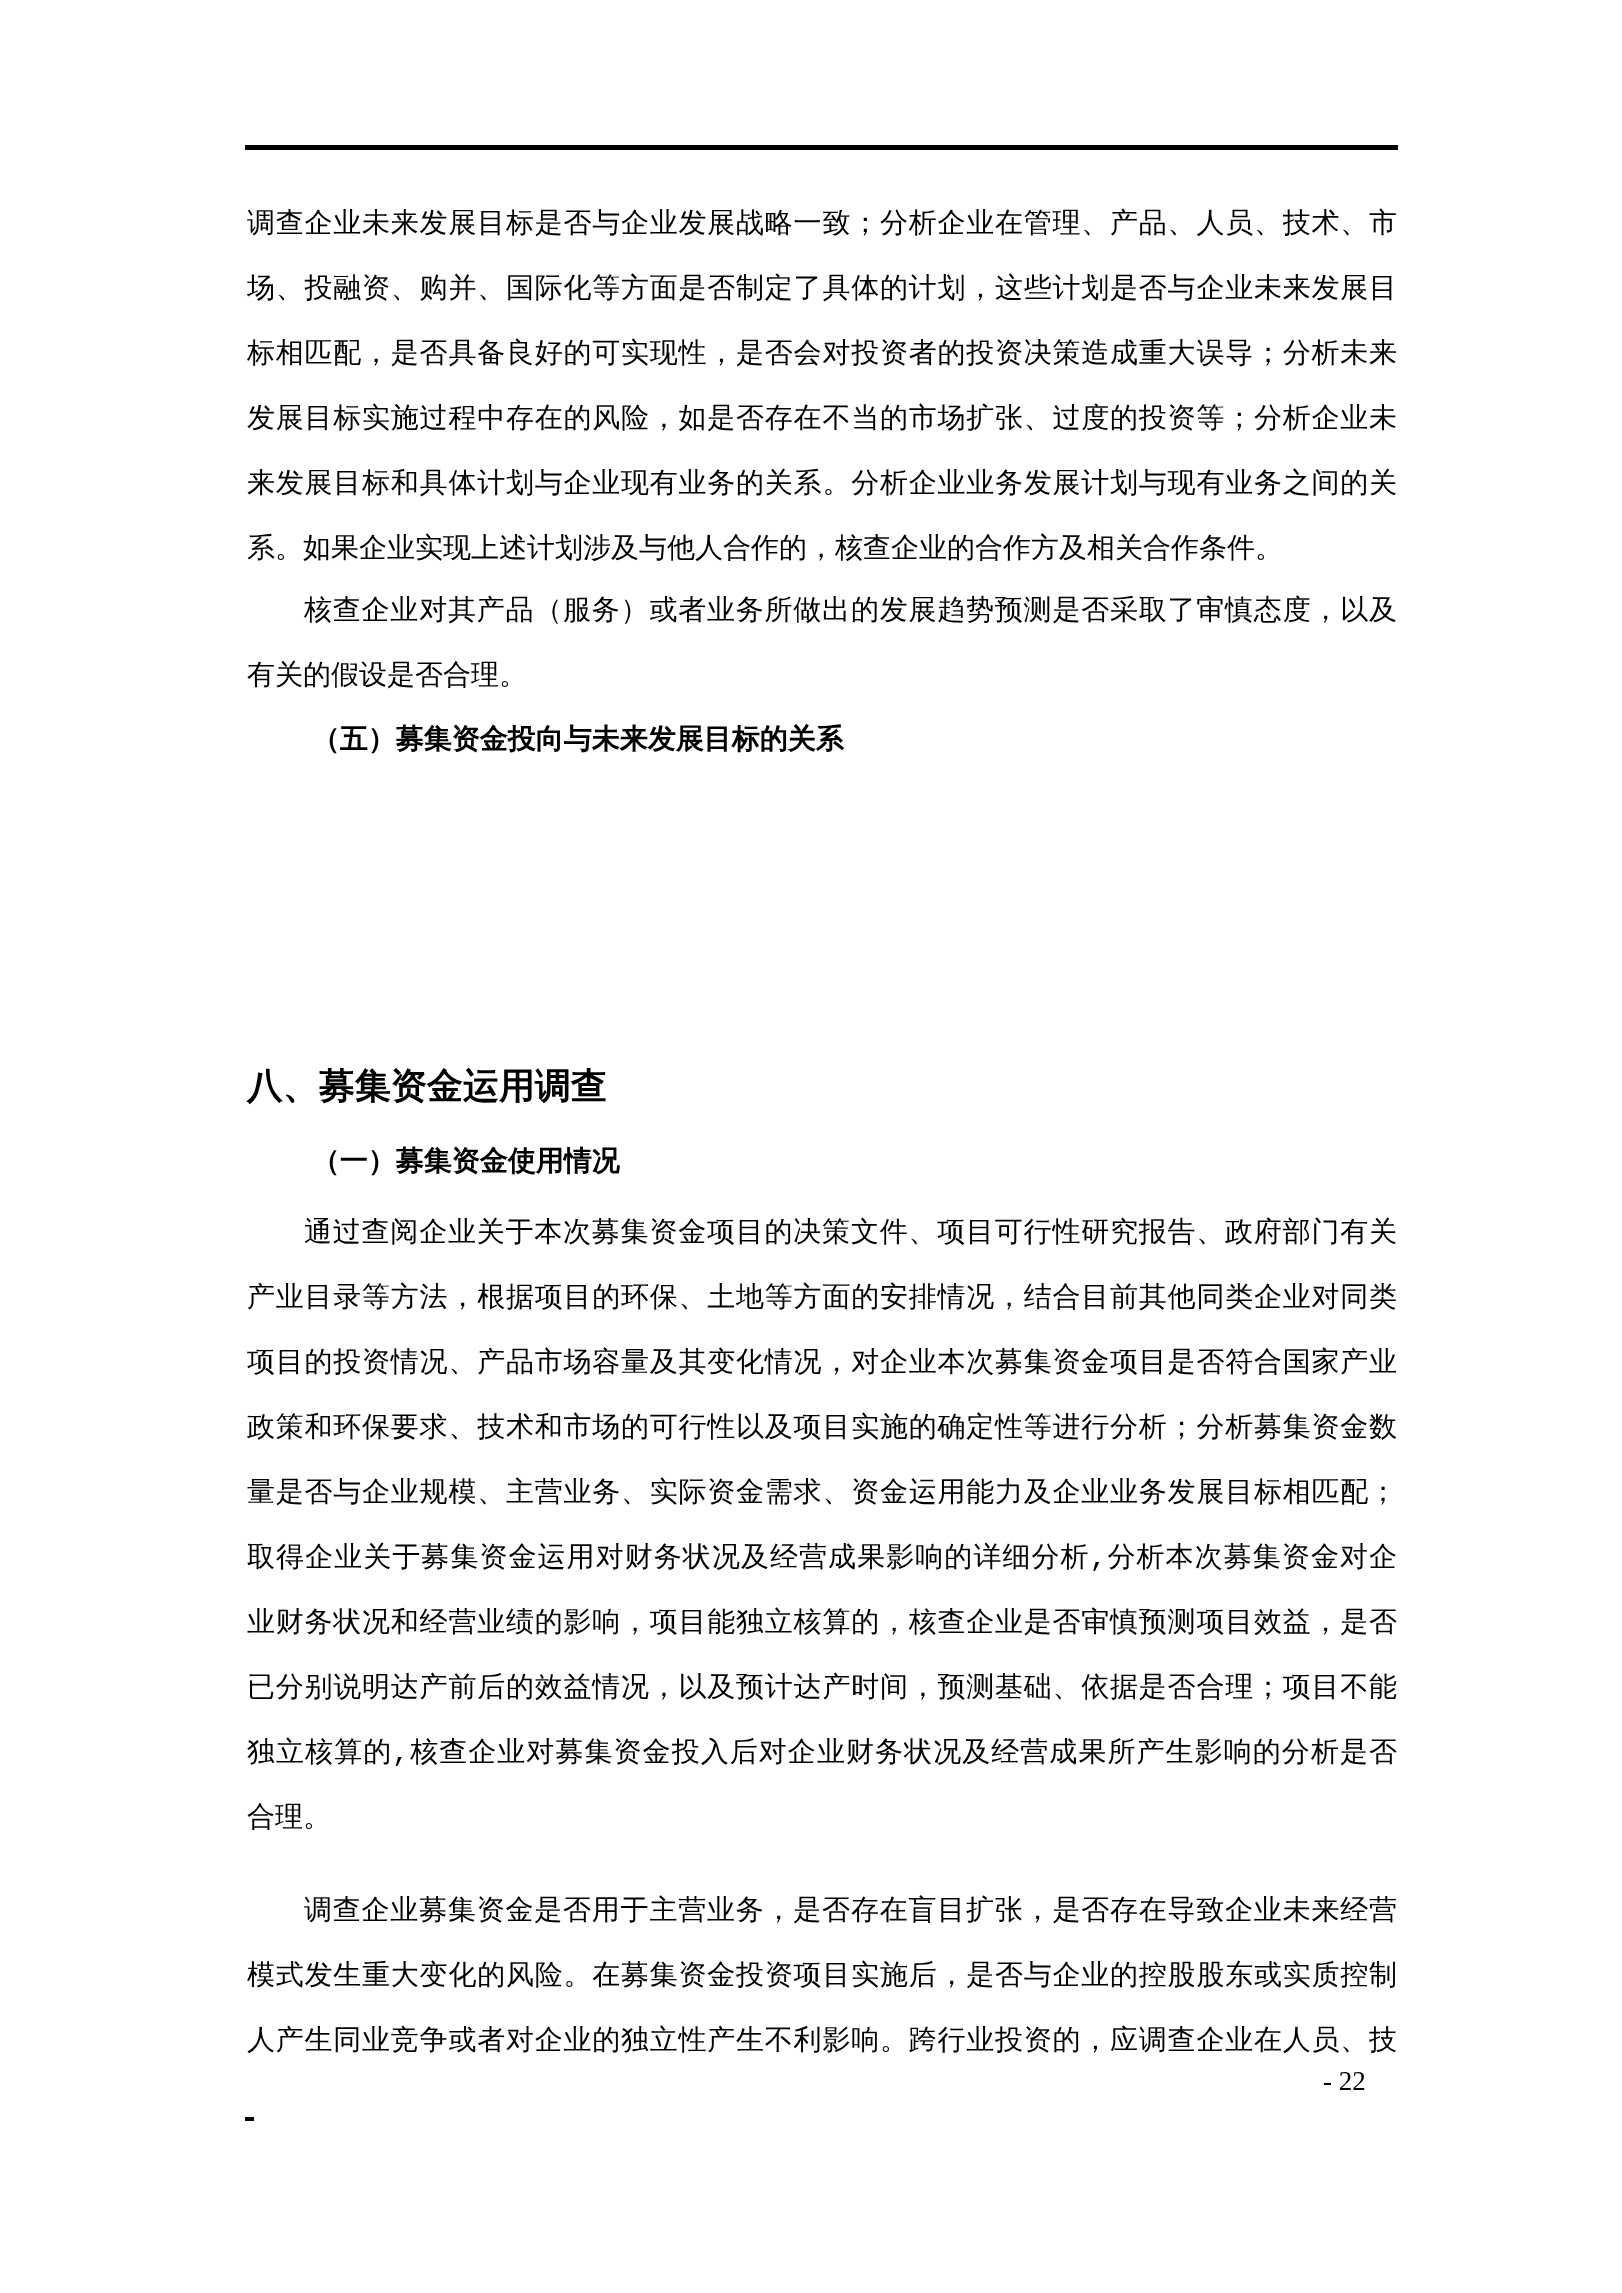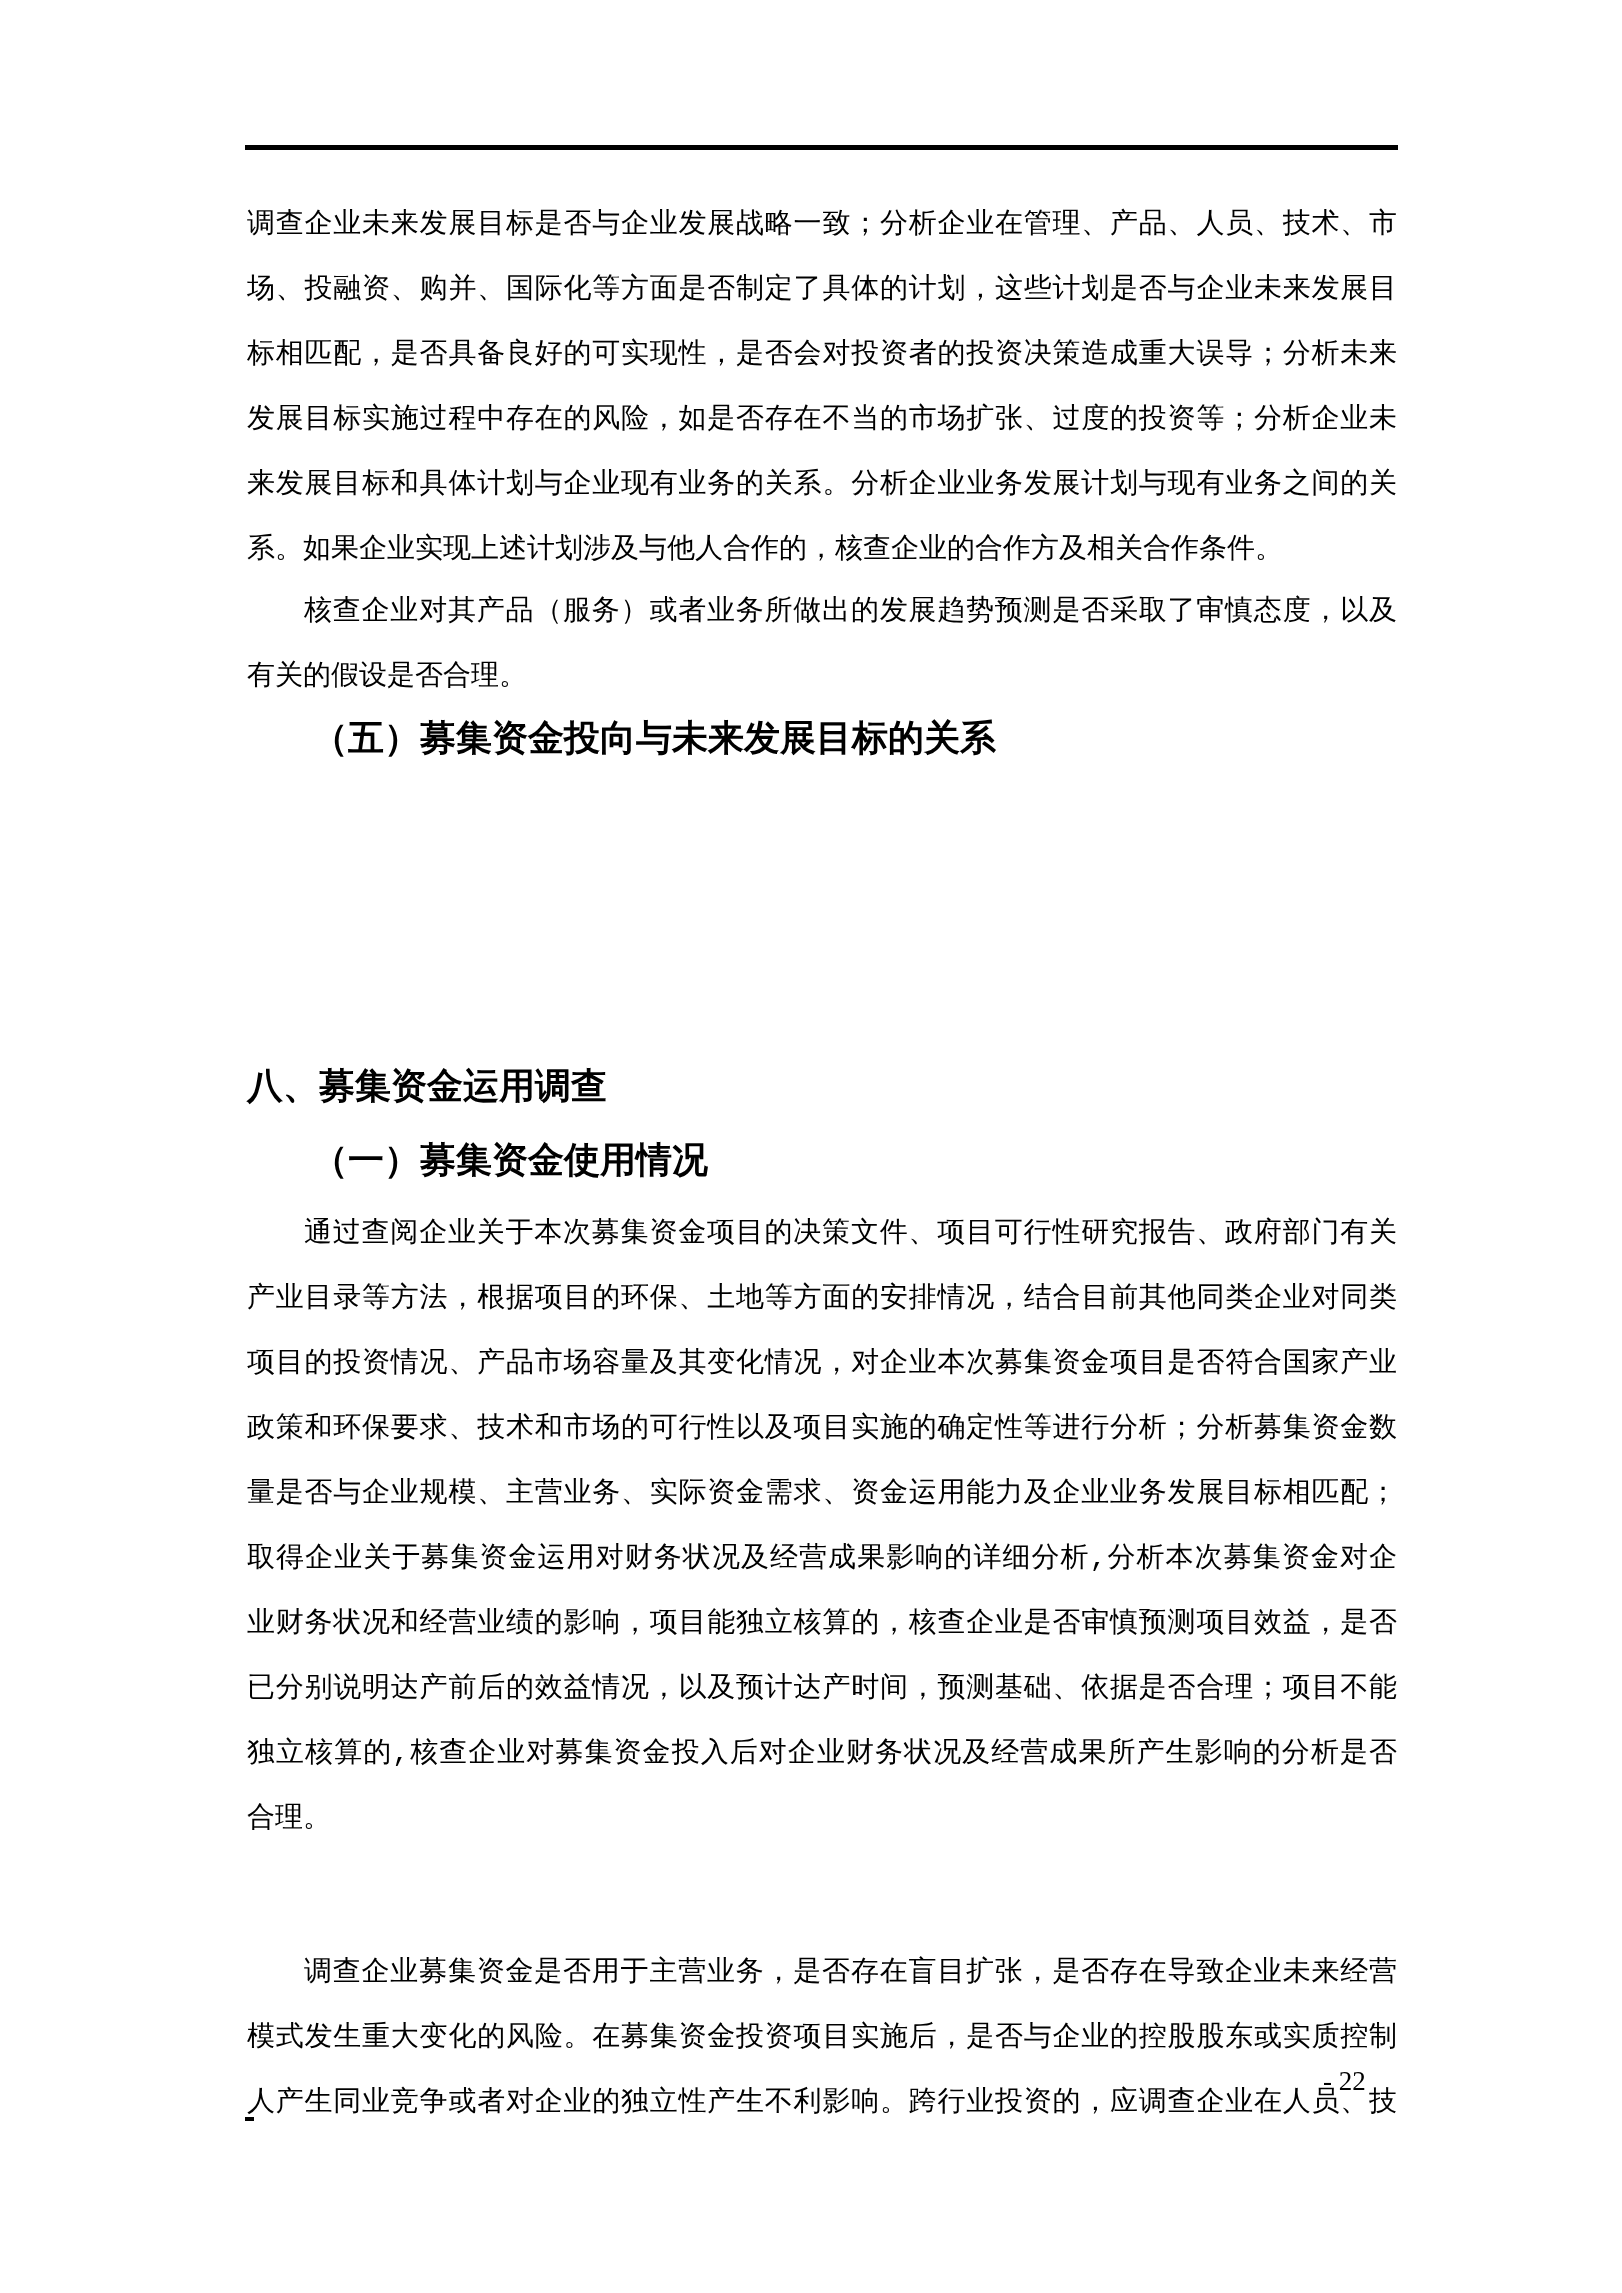--- a/index.html
+++ b/index.html
@@ -36,21 +36,21 @@
     overflow: hidden;
   }
   .ln-end {
     text-align: center;
     text-align-last: left;
   }
   .indent { text-indent: 57px; }
   .sub-heading {
     height: 65px;
     line-height: 65px;
-    font-size: 36px;
+    font-size: 28px;
     font-weight: bold;
     padding-left: 65px;
     box-sizing: border-box;
     text-align: left;
   }
   .chapter-heading {
     position: absolute;
     left: 247px;
     width: 1150px;
     top: 1049px;
@@ -114,21 +114,21 @@
     <div class="ln">项目的投资情况、产品市场容量及其变化情况，对企业本次募集资金项目是否符合国家产业</div>
     <div class="ln">政策和环保要求、技术和市场的可行性以及项目实施的确定性等进行分析；分析募集资金数</div>
     <div class="ln">量是否与企业规模、主营业务、实际资金需求、资金运用能力及企业业务发展目标相匹配；</div>
     <div class="ln">取得企业关于募集资金运用对财务状况及经营成果影响的详细分析,分析本次募集资金对企</div>
     <div class="ln">业财务状况和经营业绩的影响，项目能独立核算的，核查企业是否审慎预测项目效益，是否</div>
     <div class="ln">已分别说明达产前后的效益情况，以及预计达产时间，预测基础、依据是否合理；项目不能</div>
     <div class="ln">独立核算的,核查企业对募集资金投入后对企业财务状况及经营成果所产生影响的分析是否</div>
     <div class="ln ln-end">合理。</div>
   </div>
 
-  <div class="block" style="top:1940px">
+  <div class="block" style="top:1879px">
     <div class="ln indent">调查企业募集资金是否用于主营业务，是否存在盲目扩张，是否存在导致企业未来经营</div>
     <div class="ln">模式发生重大变化的风险。在募集资金投资项目实施后，是否与企业的控股股东或实质控制</div>
     <div class="ln">人产生同业竞争或者对企业的独立性产生不利影响。跨行业投资的，应调查企业在人员、技</div>
   </div>
 
   <div class="page-number">- 22</div>
 
   <div class="stray-dash"></div>
 
 </div>

